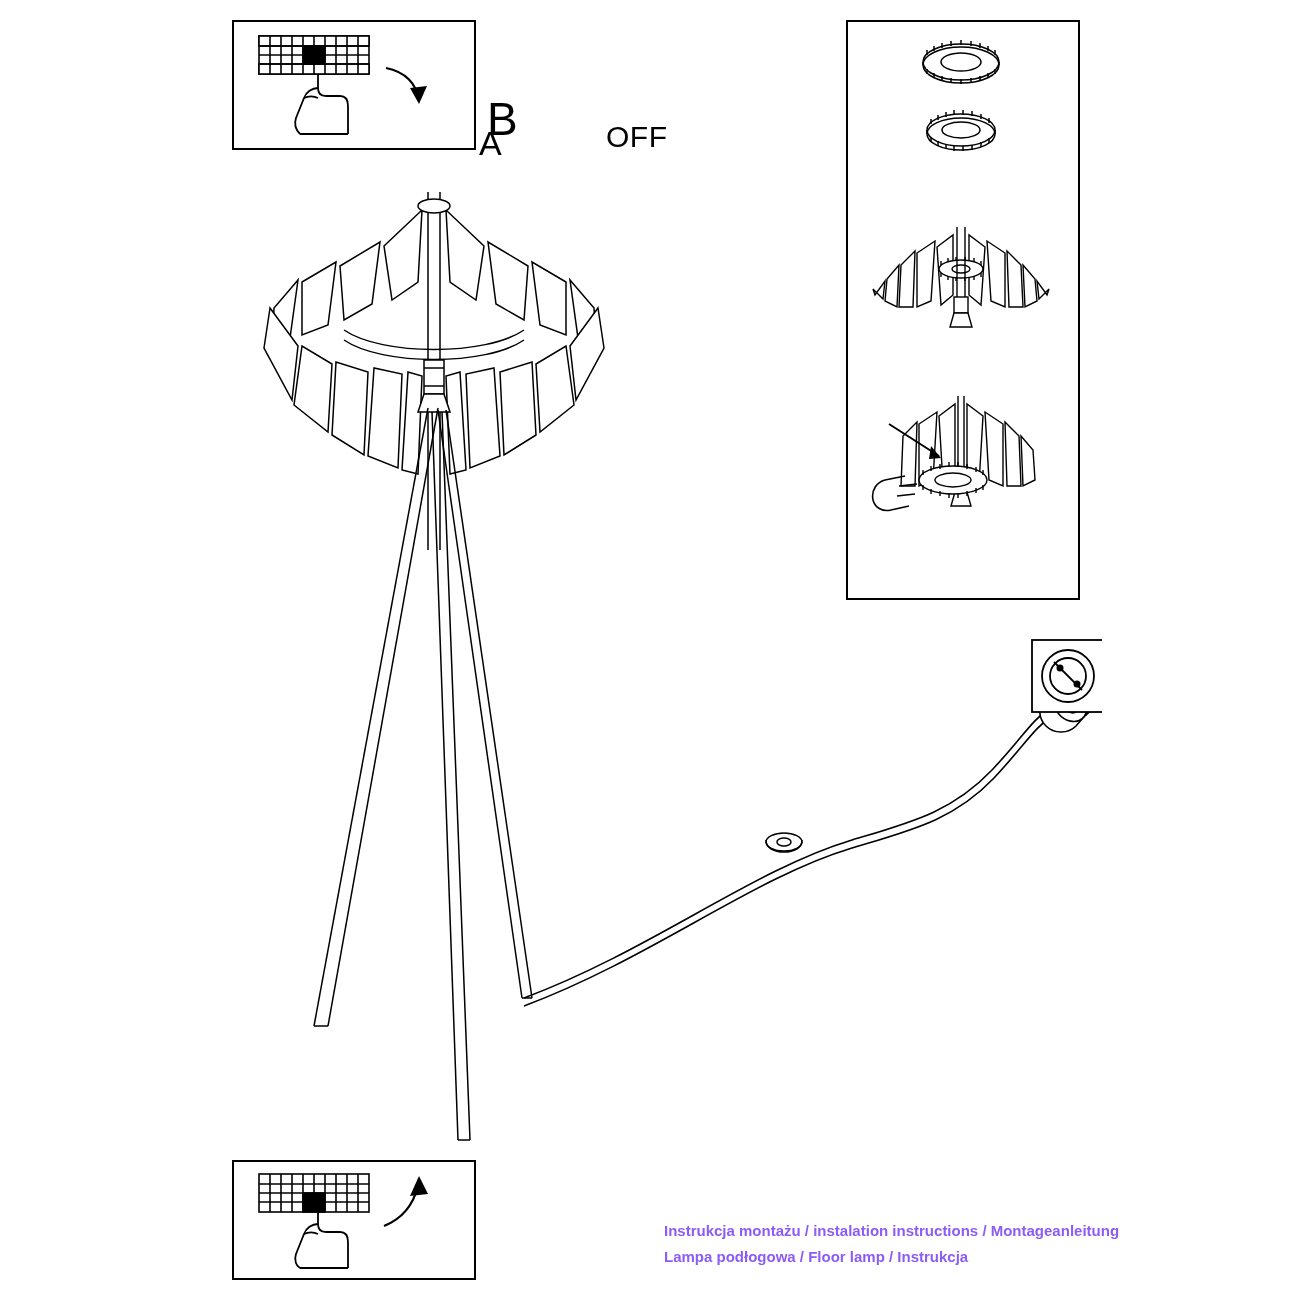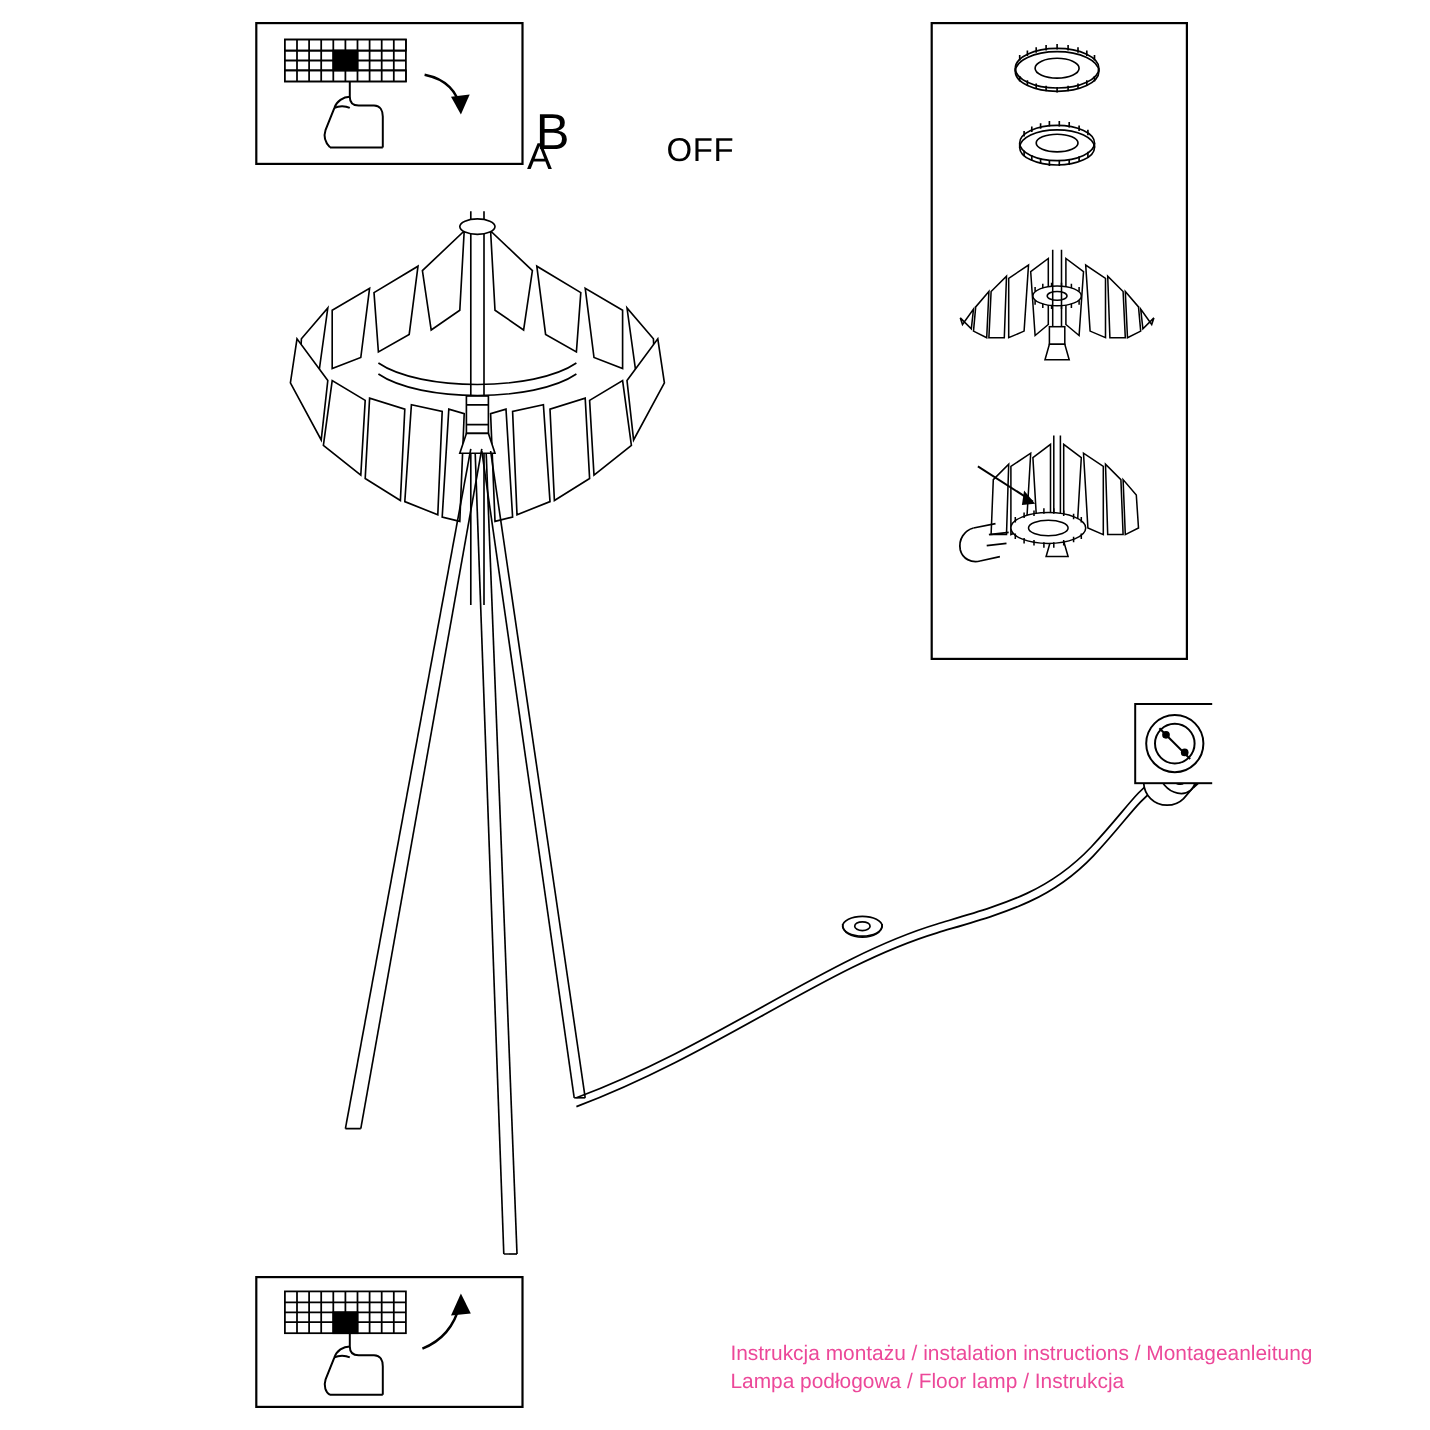--- a/index.html
+++ b/index.html
@@ -51,24 +51,25 @@
     line-height: 1;
     letter-spacing: 0.5px;
   }
   #label-off { left: 372px; top: 100px; }
 
   
   #footer {
     position: absolute;
     left: 664px;
     top: 1218px;
-    font-size: 19px;
+    font-size: 15px;
     line-height: 26px;
-    color: #ec4899;
+    color: #8b5cf6;
     white-space: nowrap;
+    font-weight: bold;
   }
   #footer div { white-space: nowrap; }
 
   svg { display: block; }
   .ln  { stroke: #000; fill: none; }
 </style>
 </head>
 <body>
 
 <div id="sheet">

